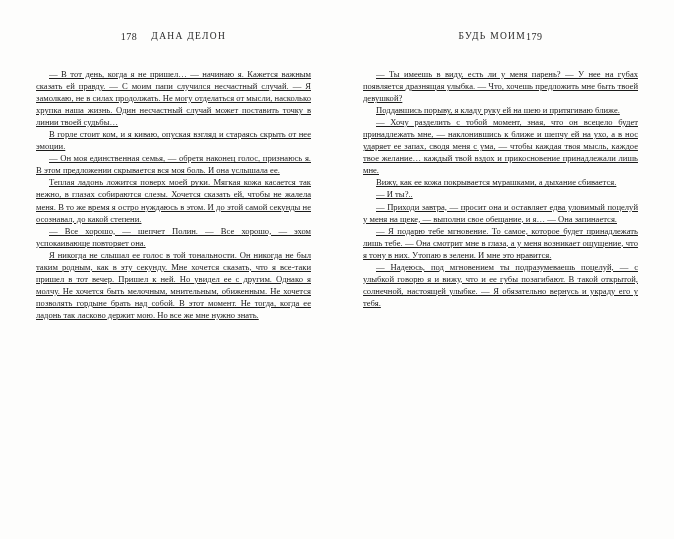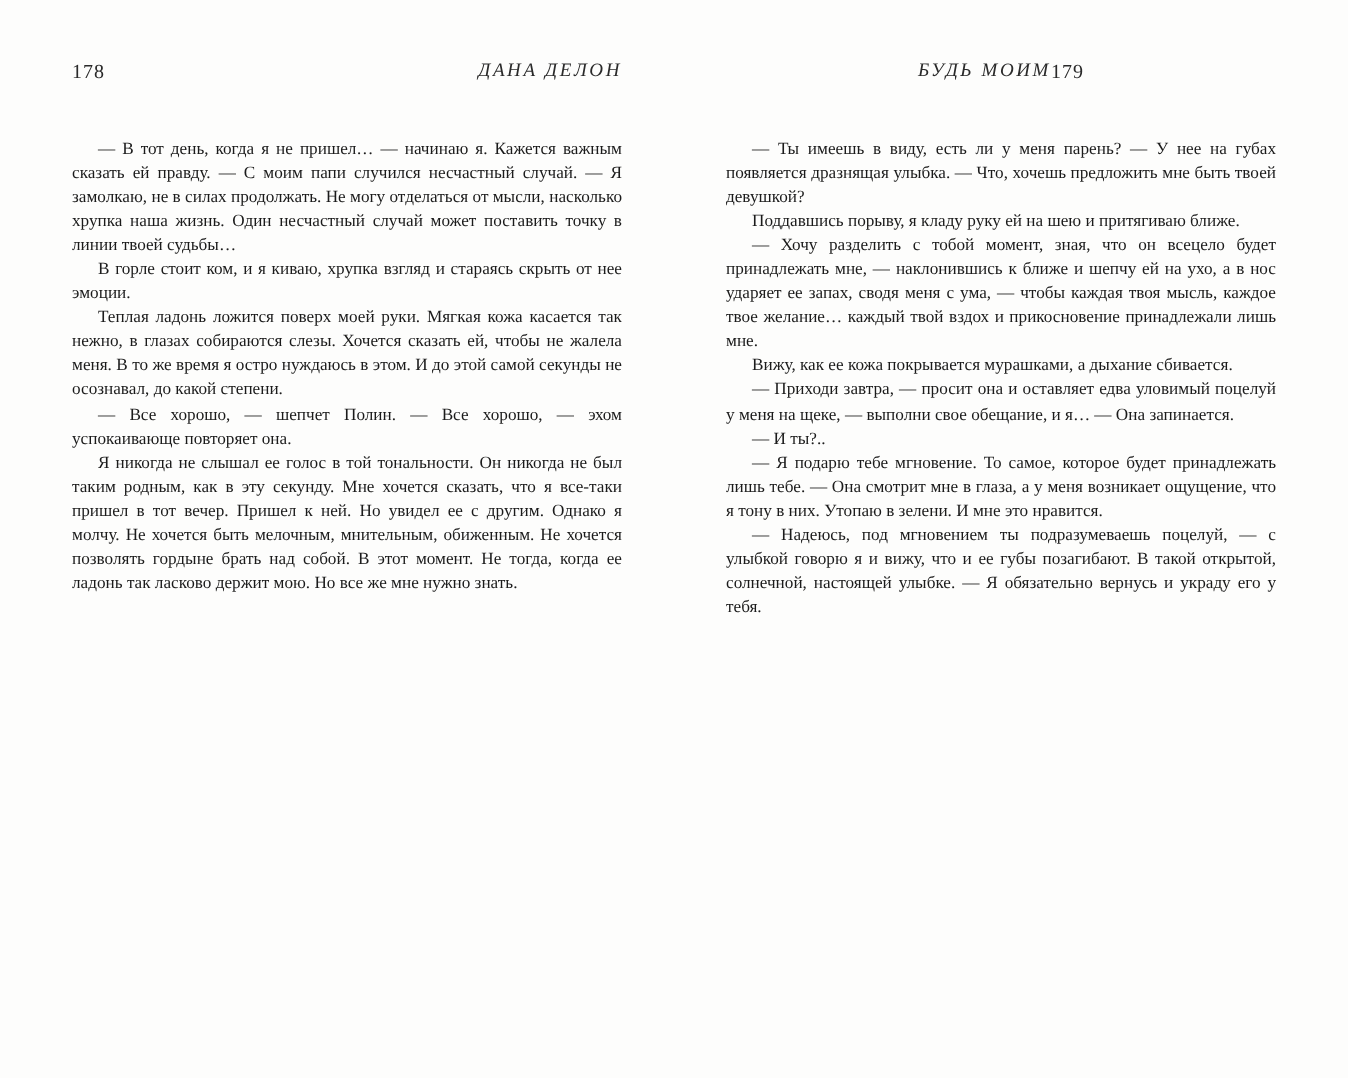--- a/index.html
+++ b/index.html
@@ -38,48 +38,48 @@
   .running-head {
     display: flex;
     font-size: 9.5px;
     letter-spacing: 1.1px;
     color: #2a2a2a;
     margin-bottom: 26px;
     height: 12px;
     align-items: center;
   }
   .running-head.left {
-    justify-content: space-between;
+    justify-content: center;
   }
   .running-head.right {
     justify-content: center;
   }
   .folio {
     font-size: 10px;
     letter-spacing: 0.5px;
   }
   .rh-title {
     font-size: 9.5px;
     letter-spacing: 1.3px;
-    font-style: italic;
   }
   .running-head.left .folio {
     margin-right: 14px;
   }
   .running-head.right .folio {
   }
   .body-col {
     flex: 1;
     font-size: 8.6px;
     line-height: 12.05px;
     text-align: justify;
     text-justify: inter-word;
     hyphens: auto;
     -webkit-hyphens: auto;
     color: #1b1b1b;
+    text-decoration: underline;
   }
   .body-col p {
     margin: 0;
     text-indent: 13px;
   }
   .gutter {
     position: absolute;
     left: 337px;
     top: 0;
     bottom: 0;
@@ -93,39 +93,40 @@
 <div class="page">
   <div class="spread">
 
     <div class="leaf left">
       <div class="running-head left">
         <span class="folio">178</span>
         <span class="rh-title">ДАНА ДЕЛОН</span>
       </div>
       <div class="body-col">
         <p>— В тот день, когда я не пришел… — начинаю я. Кажется важным сказать ей правду. — С моим папи случился несчастный случай. — Я замолкаю, не в силах продолжать. Не могу отделаться от мысли, насколько хрупка наша жизнь. Один несчастный случай может поставить точку в линии твоей судьбы…</p>
-        <p>В горле стоит ком, и я киваю, хрупка взгляд и стараясь скрыть от нее эмоции.</p>
+        <p>В горле стоит ком, и я киваю, опуская взгляд и стараясь скрыть от нее эмоции.</p>
+        <p>— Он моя единственная семья, — обретя наконец голос, признаюсь я. В этом предложении скрывается вся моя боль. И она услышала ее.</p>
         <p>Теплая ладонь ложится поверх моей руки. Мягкая кожа касается так нежно, в глазах собираются слезы. Хочется сказать ей, чтобы не жалела меня. В то же время я остро нуждаюсь в этом. И до этой самой секунды не осознавал, до какой степени.</p>
         <p>— Все хорошо, — шепчет Полин. — Все хорошо, — эхом успокаивающе повторяет она.</p>
         <p>Я никогда не слышал ее голос в той тональности. Он никогда не был таким родным, как в эту секунду. Мне хочется сказать, что я все-таки пришел в тот вечер. Пришел к ней. Но увидел ее с другим. Однако я молчу. Не хочется быть мелочным, мнительным, обиженным. Не хочется позволять гордыне брать над собой. В этот момент. Не тогда, когда ее ладонь так ласково держит мою. Но все же мне нужно знать.</p>
       </div>
     </div>
 
     <div class="leaf right">
       <div class="running-head right">
         <span class="rh-title">БУДЬ МОИМ</span>
         <span class="folio">179</span>
       </div>
       <div class="body-col">
         <p>— Ты имеешь в виду, есть ли у меня парень? — У нее на губах появляется дразнящая улыбка. — Что, хочешь предложить мне быть твоей девушкой?</p>
         <p>Поддавшись порыву, я кладу руку ей на шею и притягиваю ближе.</p>
         <p>— Хочу разделить с тобой момент, зная, что он всецело будет принадлежать мне, — наклонившись к ближе и шепчу ей на ухо, а в нос ударяет ее запах, сводя меня с ума, — чтобы каждая твоя мысль, каждое твое желание… каждый твой вздох и прикосновение принадлежали лишь мне.</p>
         <p>Вижу, как ее кожа покрывается мурашками, а дыхание сбивается.</p>
+        <p>— И ты?..</p>
         <p>— Приходи завтра, — просит она и оставляет едва уловимый поцелуй у меня на щеке, — выполни свое обещание, и я… — Она запинается.</p>
-        <p>— И ты?..</p>
         <p>— Я подарю тебе мгновение. То самое, которое будет принадлежать лишь тебе. — Она смотрит мне в глаза, а у меня возникает ощущение, что я тону в них. Утопаю в зелени. И мне это нравится.</p>
         <p>— Надеюсь, под мгновением ты подразумеваешь поцелуй, — с улыбкой говорю я и вижу, что и ее губы позагибают. В такой открытой, солнечной, настоящей улыбке. — Я обязательно вернусь и украду его у тебя.</p>
       </div>
     </div>
 
   </div>
   <div class="gutter"></div>
 </div>
 
 </body></html>

